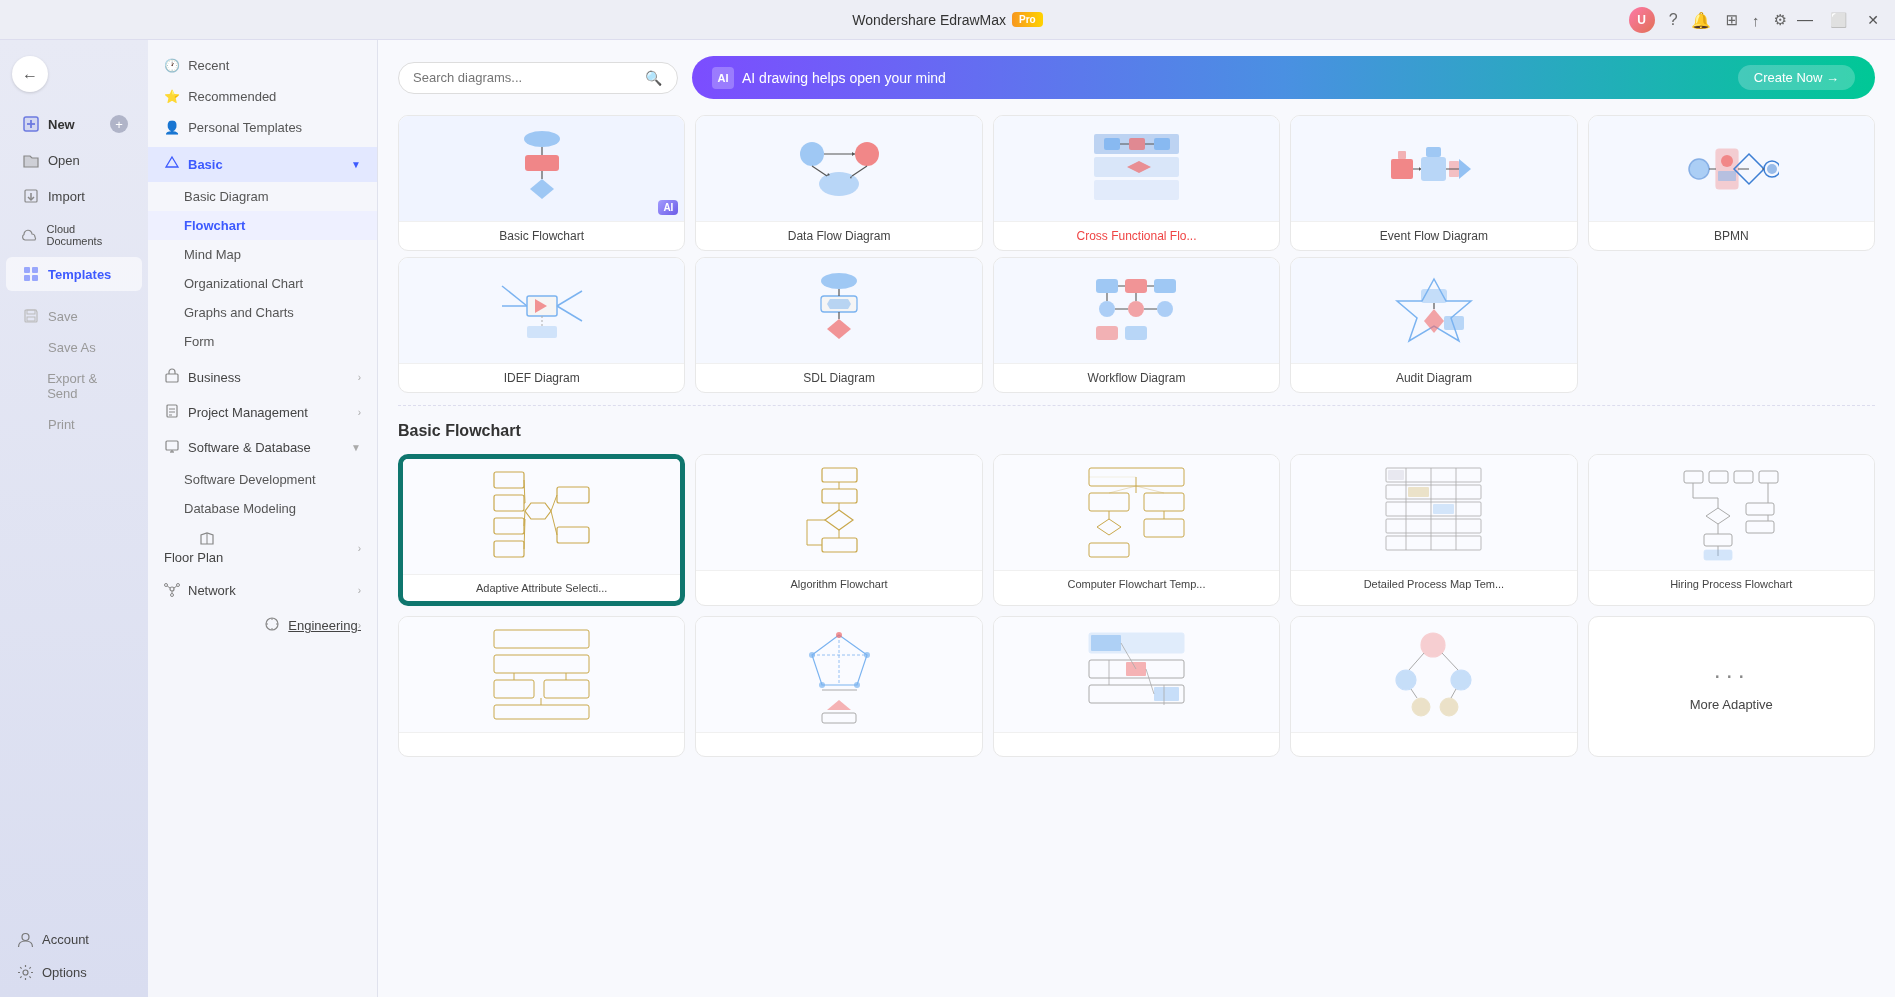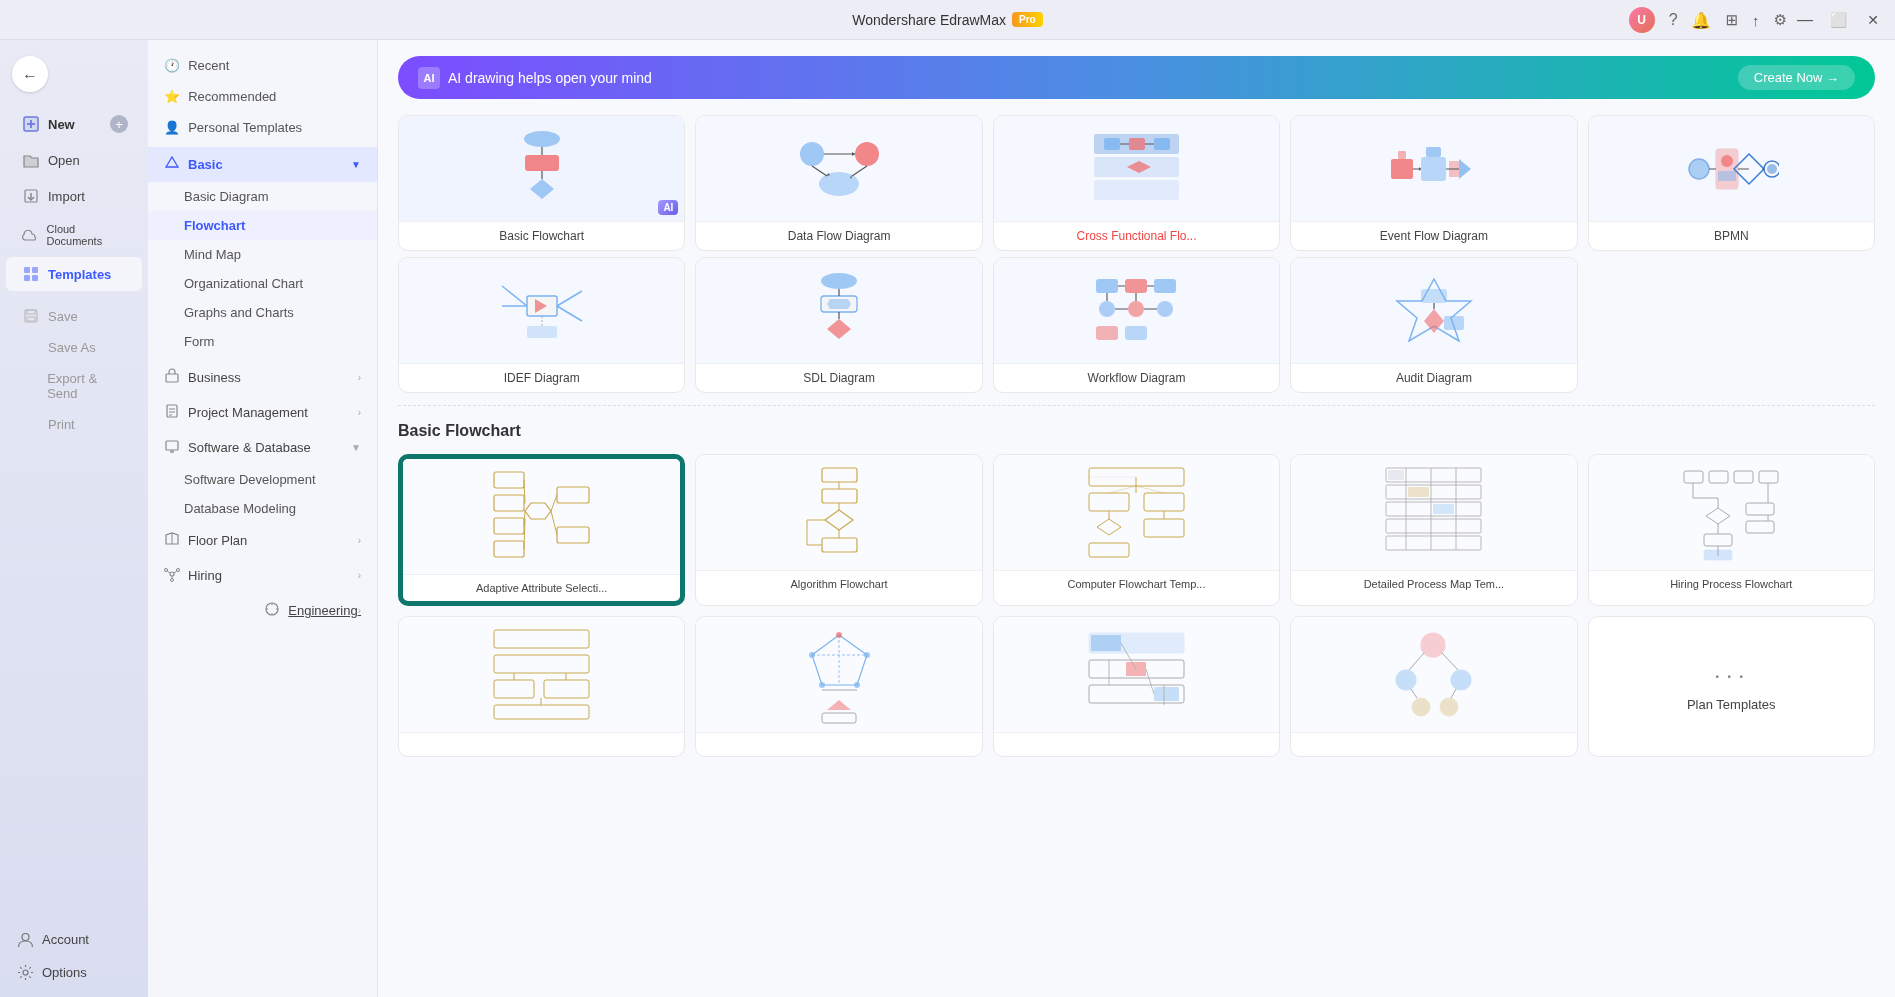--- a/index.html
+++ b/index.html
@@ -248,21 +248,21 @@
 
     <div style="padding:7px 16px 7px 36px;cursor:pointer;color:#555;font-size:13px;">
       <span>Software Development</span>
     </div>
 
     <div style="padding:7px 16px 7px 36px;cursor:pointer;color:#555;font-size:13px;">
       <span>Database Modeling</span>
     </div>
 
     <div style="display:flex;align-items:center;justify-content:space-between;padding:8px 16px;cursor:pointer;color:#444;font-size:13px;">
-      <div style="display:flex;align-items:center;">
+      <div style="display:flex;align-items:flex-end;flex-direction:column;">
         <span style="margin-right:8px;color:#888;">
           <svg width="16" height="16" viewBox="0 0 16 16">
               <path d="M2 13L2 4 8 2 14 4 14 13 8 13z" fill="none" stroke="#888" stroke-width="1.2"></path>
               <line x1="8" y1="2" x2="8" y2="13" stroke="#888" stroke-width="1"></line>
             </svg>
         </span>
         <span>Floor Plan</span>
       </div>
       <span style="font-size:10px;color:#aaa;">›</span>
     </div>
@@ -273,21 +273,21 @@
           <svg width="16" height="16" viewBox="0 0 16 16">
               <circle cx="8" cy="8" r="2" fill="none" stroke="#888" stroke-width="1.2"></circle>
               <circle cx="2" cy="4" r="1.5" fill="none" stroke="#888" stroke-width="1"></circle>
               <circle cx="14" cy="4" r="1.5" fill="none" stroke="#888" stroke-width="1"></circle>
               <circle cx="8" cy="14" r="1.5" fill="none" stroke="#888" stroke-width="1"></circle>
               <line x1="6" y1="7" x2="3.2" y2="5" stroke="#888" stroke-width="1"></line>
               <line x1="10" y1="7" x2="12.8" y2="5" stroke="#888" stroke-width="1"></line>
               <line x1="8" y1="10" x2="8" y2="12.5" stroke="#888" stroke-width="1"></line>
             </svg>
         </span>
-        <span>Hiring</span>
+        <span>Network</span>
       </div>
       <span style="font-size:10px;color:#aaa;">›</span>
     </div>
 
     <div style="display:flex;align-items:center;justify-content:flex-end;padding:8px 16px;cursor:pointer;color:#444;font-size:13px;text-decoration:underline;">
       <div style="display:flex;align-items:center;">
         <span style="margin-right:8px;color:#888;">
           <svg width="16" height="16" viewBox="0 0 16 16">
               <circle cx="8" cy="8" r="6" fill="none" stroke="#888" stroke-width="1.2"></circle>
               <line x1="8" y1="2" x2="8" y2="4" stroke="#888" stroke-width="1"></line>
@@ -299,20 +299,24 @@
         <span>Engineering</span>
       </div>
       <span style="font-size:10px;color:#aaa;">›</span>
     </div>
 
   </div>
 
   <div style="flex:1;overflow-y:auto;padding:16px 20px;background:#f8f9fd;">
 
     <div style="display:flex;align-items:center;gap:14px;margin-bottom:16px;">
+      <div style="display:flex;align-items:center;background:#fff;border:1px solid #ddd;border-radius:20px;padding:7px 14px;width:280px;gap:8px;">
+        <input type="text" style="border: none; outline: none; background: transparent; font-size: 13px; color: rgb(85, 85, 85); width: 100%;" placeholder="Search diagrams...">
+        <span style="color:#aaa;font-size:14px;">🔍</span>
+      </div>
       <div style="flex:1;background:linear-gradient(90deg,#7c4dff 0%,#4a90e2 50%,#00c896 100%);border-radius:22px;padding:9px 20px;display:flex;align-items:center;justify-content:space-between;color:#fff;cursor:pointer;">
         <div style="font-size:14px;font-weight:500;display:flex;align-items:center;gap:8px;">
           <span style="display:inline-flex;align-items:center;justify-content:center;width:22px;height:22px;background:rgba(255,255,255,0.25);border-radius:4px;font-size:11px;font-weight:700;">AI</span>
           <span>AI drawing helps open your mind</span>
         </div>
         <div style="background:rgba(255,255,255,0.22);border-radius:14px;padding:5px 16px;font-size:13px;color:#fff;cursor:pointer;white-space:nowrap;">Create Now →</div>
       </div>
     </div>
 
     <div style="display:grid;grid-template-columns:repeat(5,1fr);gap:10px;margin-bottom:6px;">
@@ -651,18 +655,18 @@
             <line x1="61" y1="28" x2="77" y2="45" stroke="#aaa" stroke-width="1"></line>
             <line x1="30" y1="64" x2="36" y2="73" stroke="#aaa" stroke-width="1"></line>
             <line x1="75" y1="64" x2="70" y2="73" stroke="#aaa" stroke-width="1"></line>
           </svg>
         </div>
         <div style="padding:7px 8px;font-size:11px;color:#444;text-align:center;border-top:1px solid #f0f0f0;"></div>
       </div>
 
       <div style="background:#fff;border-radius:10px;border:1px solid #e8e8e8;height:141px;display:flex;flex-direction:column;align-items:center;justify-content:center;cursor:pointer;color:#555;">
         <div style="font-size:24px;color:#888;margin-bottom:8px;letter-spacing:4px;">···</div>
-        <div style="font-size:13px;color:#444;">Plan Templates</div>
+        <div style="font-size:13px;color:#444;">More Adaptive</div>
       </div>
     </div>
 
   </div>
 </div>
 
 </body></html>

